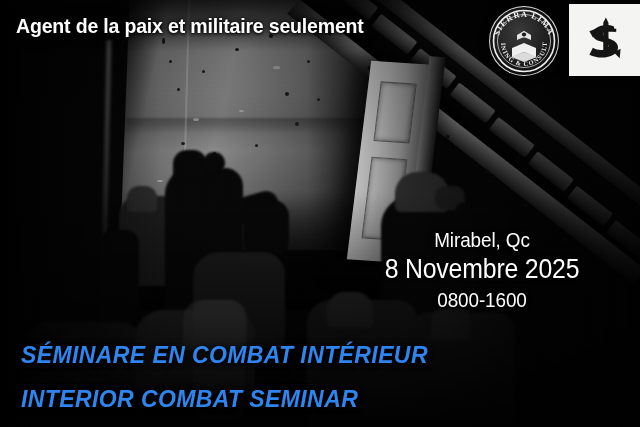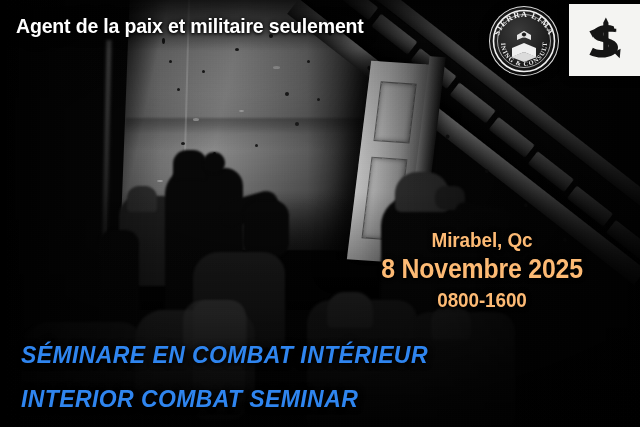--- a/index.html
+++ b/index.html
@@ -128,22 +128,22 @@
     position:absolute;left:9px;top:14px;
     font-family:"Liberation Sans", sans-serif;
     font-weight:700;font-size:21px;letter-spacing:-.2px;
     color:#fff;white-space:nowrap;
     transform:scaleX(.93);transform-origin:left center;
     text-shadow:0 0 6px rgba(0,0,0,.95),0 1px 3px rgba(0,0,0,.95),0 0 14px rgba(0,0,0,.8);
   }
 
   .eventblock{
     position:absolute;left:330px;top:228px;width:290px;
-    text-align:center;color:#fdba74;
-    font-family:"Liberation Sans", sans-serif;font-weight:700;
+    text-align:center;color:#ffffff;
+    font-family:"Liberation Sans", sans-serif;font-weight:400;
     text-shadow:0 0 6px rgba(0,0,0,.95),0 2px 4px rgba(0,0,0,.95);
   }
   .ev-city{font-size:21px;transform:scaleX(.9);display:block;letter-spacing:-.1px;}
   .ev-date{font-size:27px;transform:scaleX(.92);display:block;margin-top:2px;letter-spacing:-.2px;}
   .ev-time{font-size:21px;transform:scaleX(.9);display:block;margin-top:3px;letter-spacing:-.1px;}
 
   .seminar{
     position:absolute;left:14px;
     font-family:"Liberation Sans", sans-serif;
     font-weight:700;font-style:italic;

